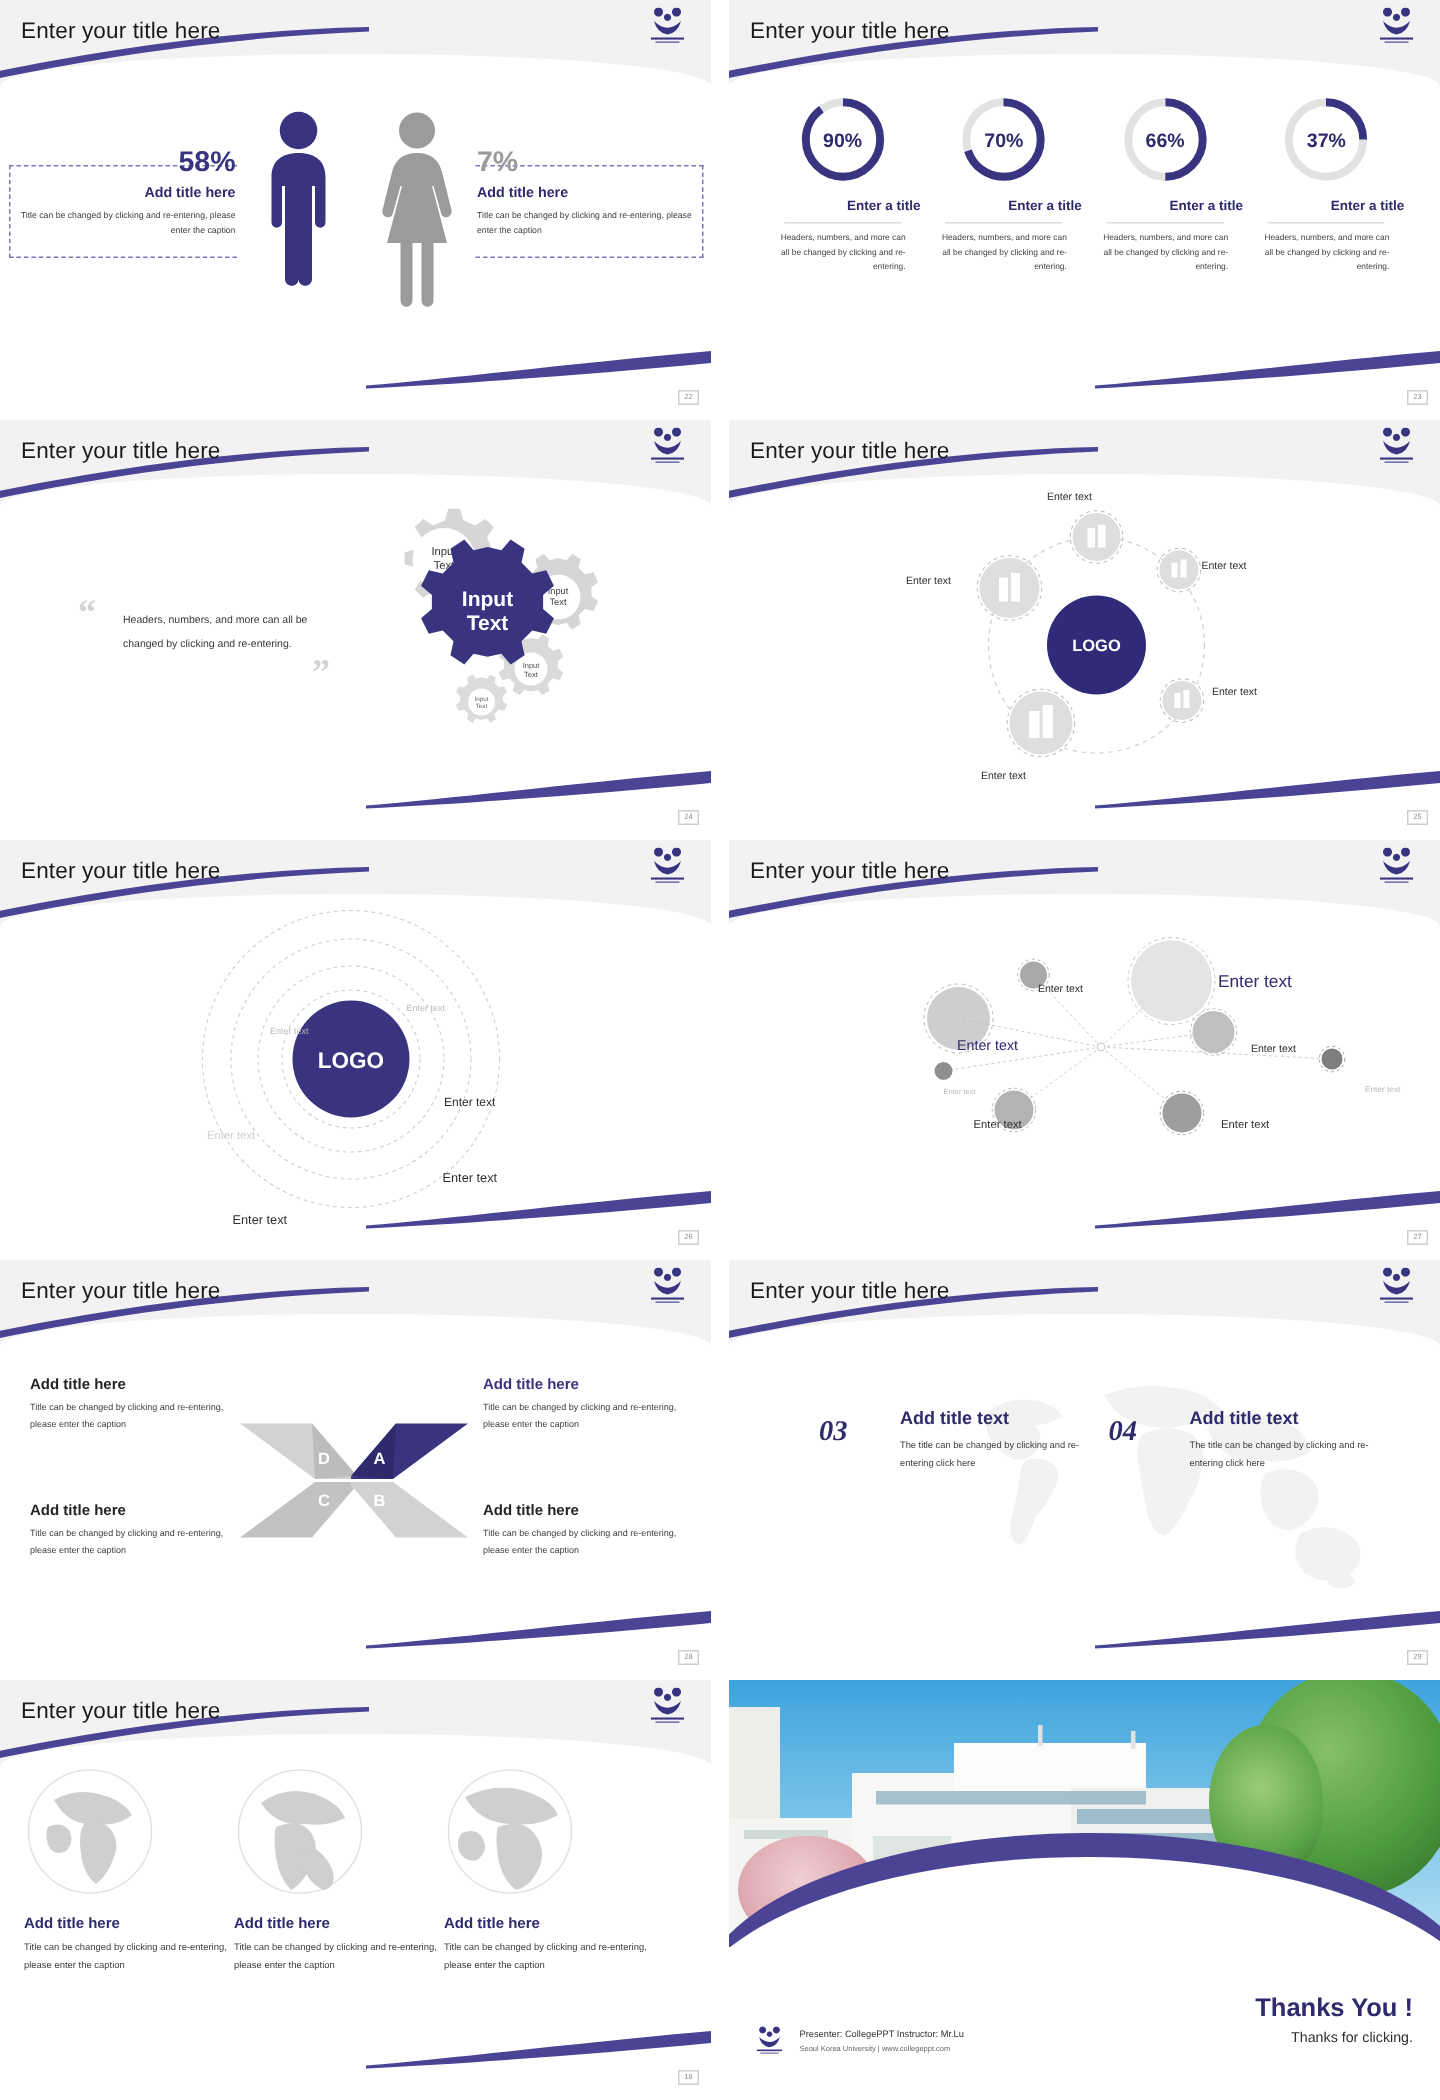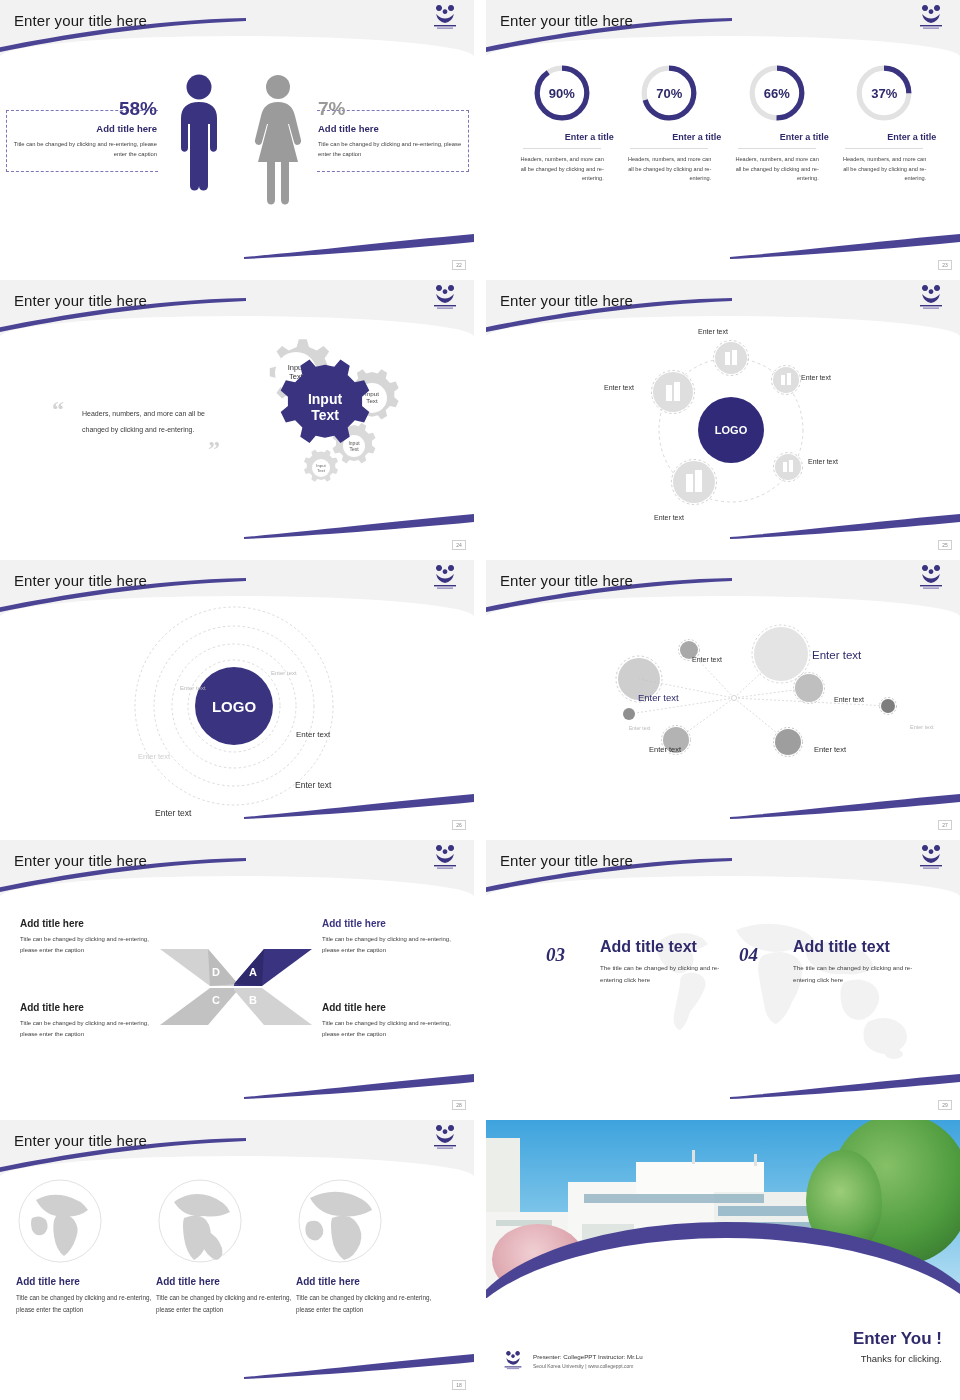--- a/index.html
+++ b/index.html
@@ -88,21 +88,21 @@
   .lbl-p { position:absolute; font-size:9px; color:#2e2a6b; white-space:nowrap; }
 
   
   .s7-b { position:absolute; width:146px; }
   .s7-b .t { font-size:10px; font-weight:bold; margin-bottom:5px; }
   .s7-b .c { font-size:6px; line-height:11px; color:#3d3d3d; }
 
   
   .num-blk { position:absolute; top:98px; }
   .num-blk .n { font-size:19px; font-weight:bold; font-style:italic; color:#2e2a6b; font-family:"Liberation Serif", serif; position:absolute; left:0; top:6px; }
-  .num-blk .t { font-size:16px; font-weight:bold; color:#2e2a6b; margin-left:54px; }
+  .num-blk .t { font-size:12px; font-weight:bold; color:#2e2a6b; margin-left:54px; }
   .num-blk .c { font-size:6.2px; line-height:12px; color:#3d3d3d; margin-left:54px; margin-top:6px; width:140px; }
 
   
   .globe-col { position:absolute; top:58px; width:140px; }
   .globe-col .gt { font-size:10px; font-weight:bold; color:#2e2a6b; margin-top:8px; }
   .globe-col .gc { font-size:6.3px; line-height:12px; color:#3d3d3d; margin-top:5px; }
 
   
   .s10 { background:#ffffff; position:relative; overflow:hidden; }
   .photo { position:absolute; left:0; top:0; width:474px; height:178px; overflow:hidden; }
@@ -690,21 +690,21 @@
       <div class="winrow" style="left:96px;top:136px;width:52px;height:16px;background:#dfe6e2;"></div>
 
       <div class="tree" style="right:-10px;top:-6px;width:140px;height:150px;background:radial-gradient(circle at 40% 35%, #86c067 0%, #4f9c3f 55%, #2e6b28 100%);"></div>
       <div class="tree" style="right:78px;top:30px;width:76px;height:104px;background:radial-gradient(circle at 45% 40%, #9ccd78 0%, #5aa347 60%, #356f2c 100%);"></div>
       <div class="tree" style="left:6px;top:104px;width:92px;height:72px;background:radial-gradient(circle at 45% 40%, #f0cfd3 0%, #dfa9b1 60%, #c4848f 100%);"></div>
       <div class="purple-curve"></div>
       <div class="white-curve"></div>
     </div>
 
     <div class="thanks">
-      <div class="t1">Enter You !</div>
+      <div class="t1">Thanks You !</div>
       <div class="t2">Thanks for clicking.</div>
     </div>
 
     <div class="foot">
       <svg width="26" height="22" viewBox="0 0 34 26">
         <g fill="#3a3480">
             <path d="M11 6 a3 3 0 1 1 0.01 0"></path>
             <path d="M23 6 a3 3 0 1 1 0.01 0"></path>
             <path d="M17 9 a2.4 2.4 0 1 1 0.01 0"></path>
             <path d="M8 9 q9 9 18 0 q-2 8 -9 9 q-7 -1 -9 -9z"></path>

